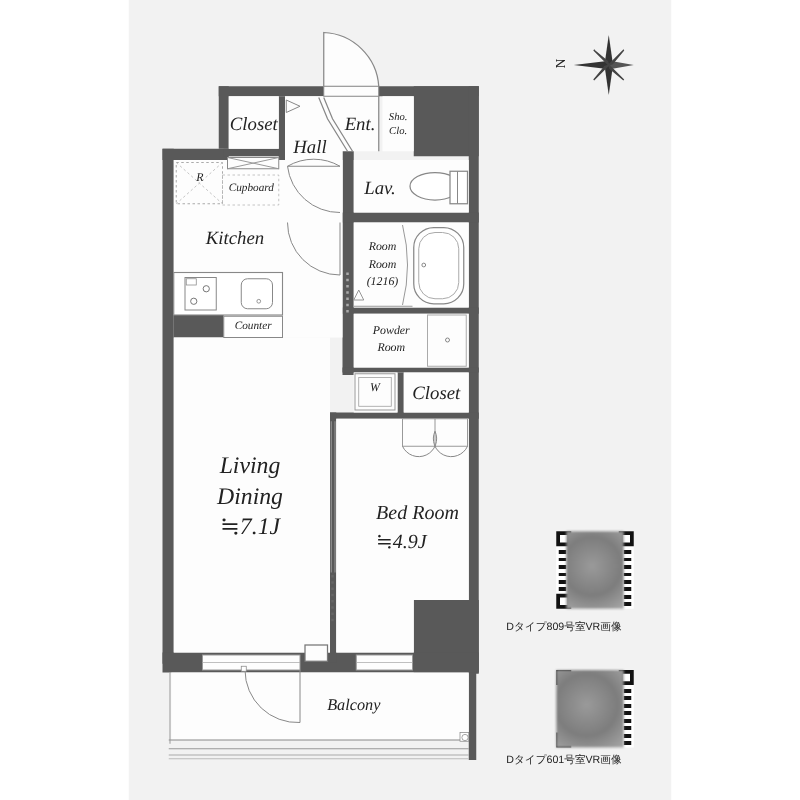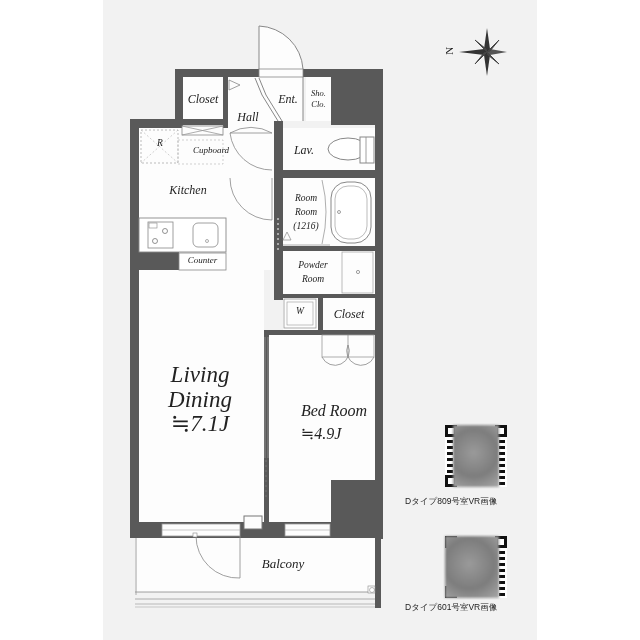--- a/index.html
+++ b/index.html
@@ -2,23 +2,23 @@
 <html><head>
 <meta charset="utf-8">
 <style>
   html, body { margin:0; padding:0; }
   body { width:640px; height:640px; background:#ffffff; position:relative; overflow:hidden;
          font-family: "Liberation Serif", "DejaVu Serif", serif; }
   .sheet { position:absolute; left:103px; top:0; width:434px; height:640px; background:#f2f2f2; }
   .wall { position:absolute; background:#595959; }
   .room { position:absolute; background:#fdfdfd; }
   .lbl { position:absolute; font-style:italic; color:#222; text-align:center; white-space:nowrap; line-height:1.05; }
-  .sm { font-size:12px; }
+  .sm { font-size:15px; }
   .md { font-size:13px; }
-  .lg { font-size:23px; }
+  .lg { font-size:19px; }
   .xs { font-size:9.5px; }
   .qr { position:absolute; width:62px; height:62px; background:#fff; }
   .qr .blur { position:absolute; left:8px; top:0; width:46px; height:62px;
               background: radial-gradient(circle at 45% 45%, #9a9a9a, #7d7d7d 55%, #a8a8a8); filter: blur(1px); }
   .qr .fp { position:absolute; width:12px; height:12px; border:3px solid #111; box-sizing:border-box; background:#fff; }
   .qr .bits { position:absolute; background: repeating-linear-gradient(0deg,#111 0 3px,#fff 3px 6px); }
   .qrcap { position:absolute; font-family:Liberation Sans, sans-serif; font-size:8.5px; color:#222; white-space:nowrap; }
   svg { position:absolute; left:0; top:0; }
 </style>
 </head>
@@ -148,21 +148,21 @@
   </g>
 </svg>
 <div class="lbl" style="left:446px;top:45px;font-size:11px;transform:rotate(-90deg);font-style:normal;">N</div>
 
 <div class="lbl sm" style="left:183px;top:93px;width:40px;">Closet</div>
 <div class="lbl sm" style="left:230px;top:111px;width:36px;">Hall</div>
 <div class="lbl sm" style="left:273px;top:93px;width:30px;">Ent.</div>
 <div class="lbl xs" style="left:306px;top:89px;width:25px;font-size:8.5px;">Sho.</div>
 <div class="lbl xs" style="left:306px;top:100px;width:25px;font-size:8.5px;">Clo.</div>
 <div class="lbl xs" style="left:150px;top:139px;width:20px;">R</div>
-<div class="lbl xs" style="left:179px;top:146px;width:44px;font-size:9px;margin-left:10px;">Cupboard</div>
+<div class="lbl xs" style="left:179px;top:146px;width:44px;font-size:9px;">Cupboard</div>
 <div class="lbl sm" style="left:286px;top:144px;width:36px;">Lav.</div>
 <div class="lbl sm" style="left:160px;top:184px;width:56px;">Kitchen</div>
 <div class="lbl xs" style="left:290px;top:194px;width:32px;">Room</div>
 <div class="lbl xs" style="left:290px;top:208px;width:32px;">Room</div>
 <div class="lbl xs" style="left:288px;top:222px;width:36px;">(1216)</div>
 <div class="lbl xs" style="left:179px;top:256px;width:47px;font-size:9px;">Counter</div>
 <div class="lbl xs" style="left:289px;top:261px;width:48px;text-align:center;">Powder</div>
 <div class="lbl xs" style="left:289px;top:275px;width:48px;">Room</div>
 <div class="lbl xs" style="left:284px;top:307px;width:32px;">W</div>
 <div class="lbl sm" style="left:323px;top:308px;width:52px;">Closet</div>

